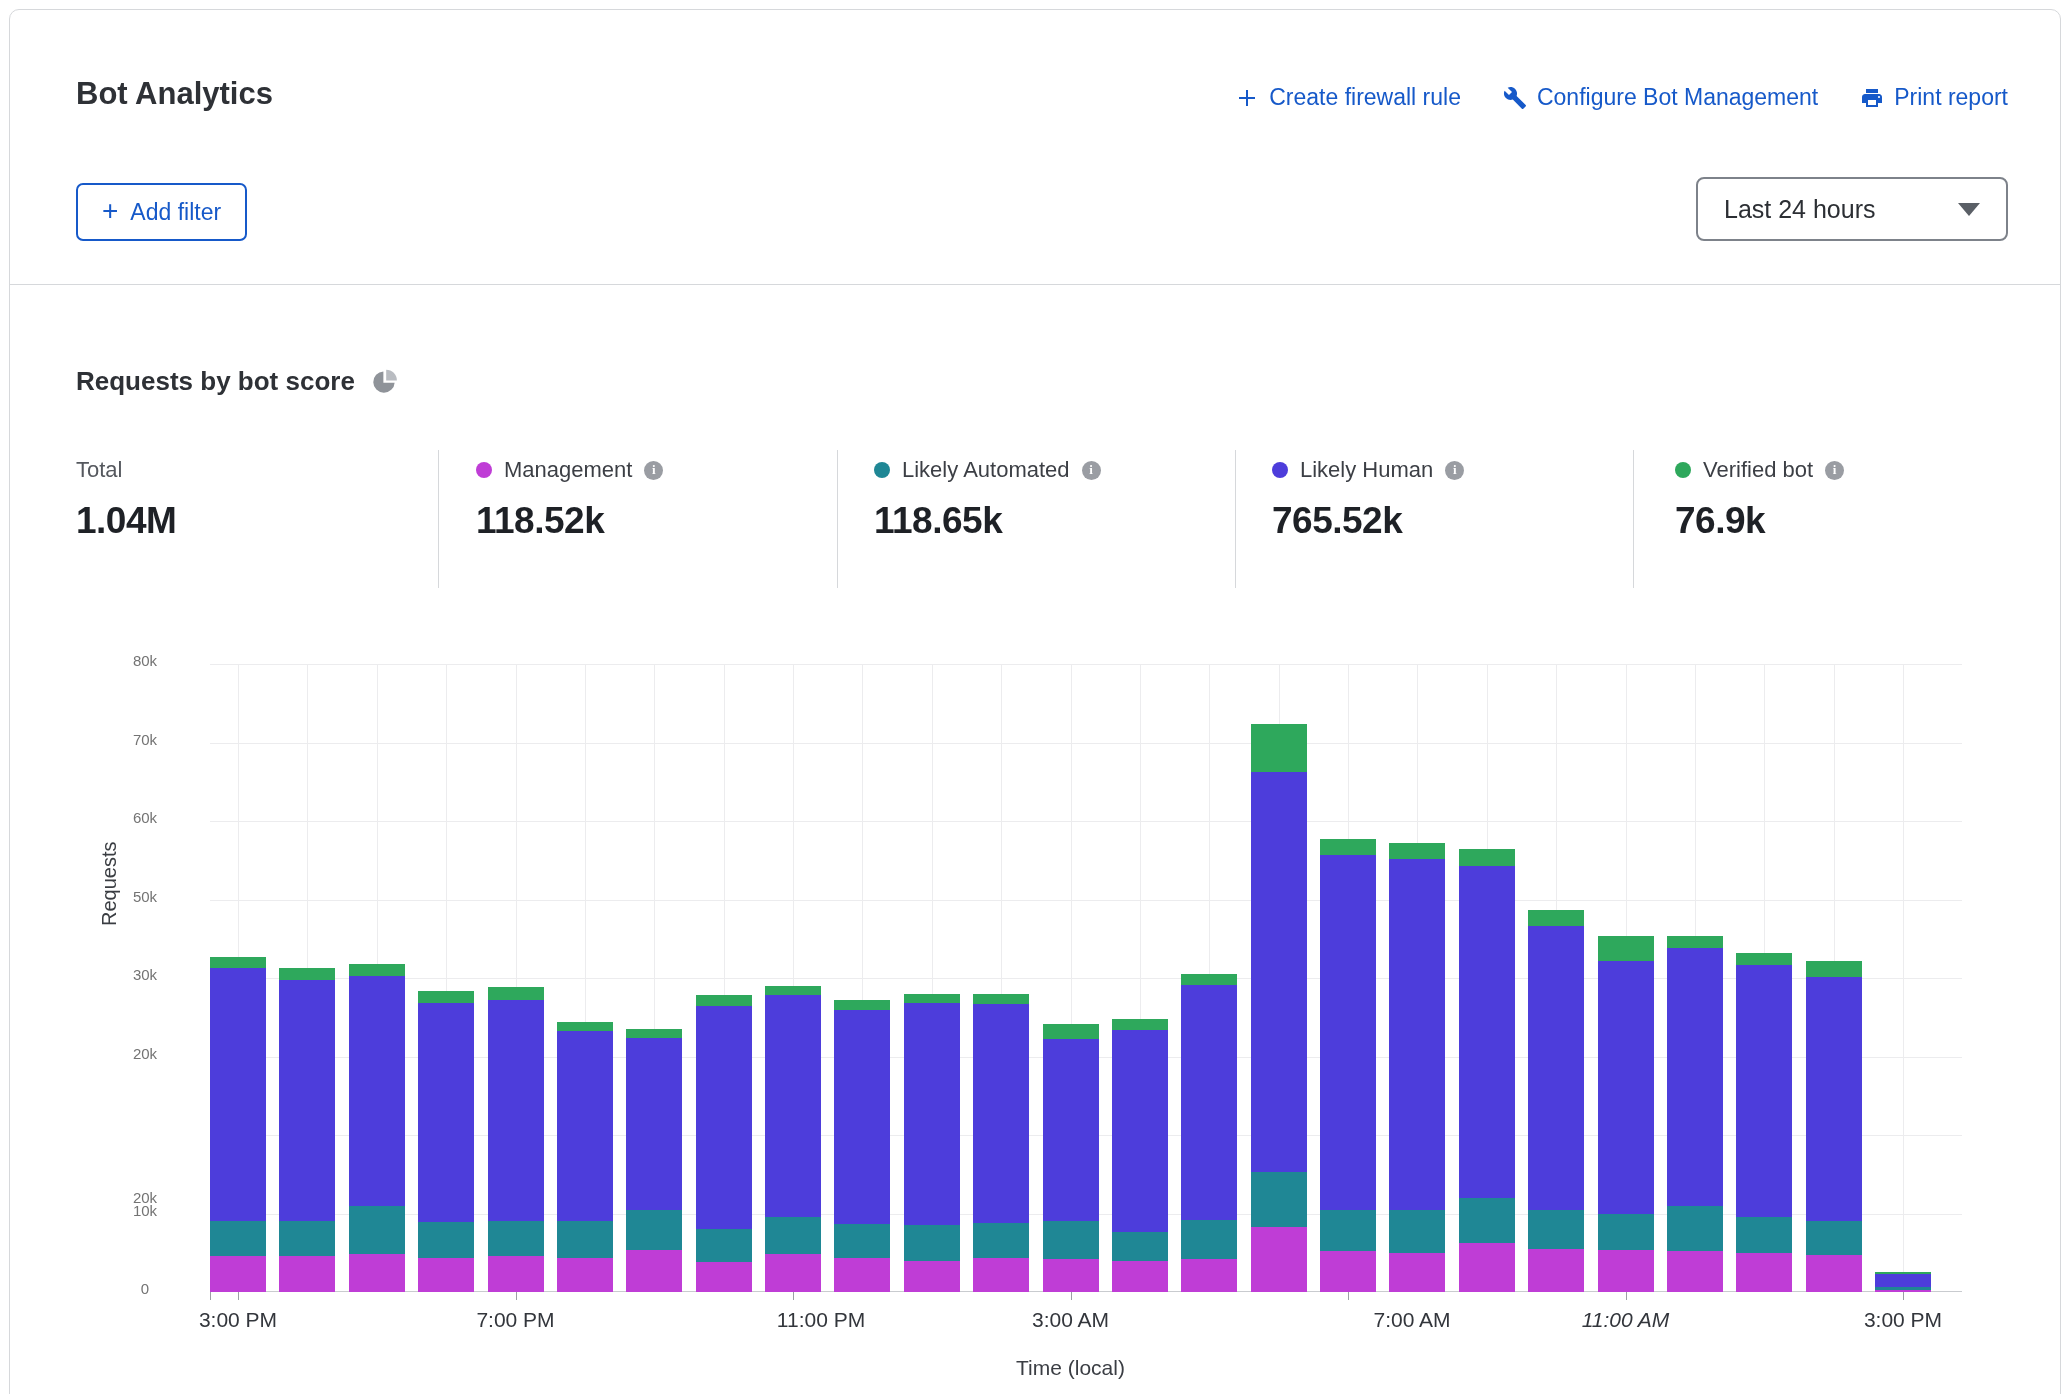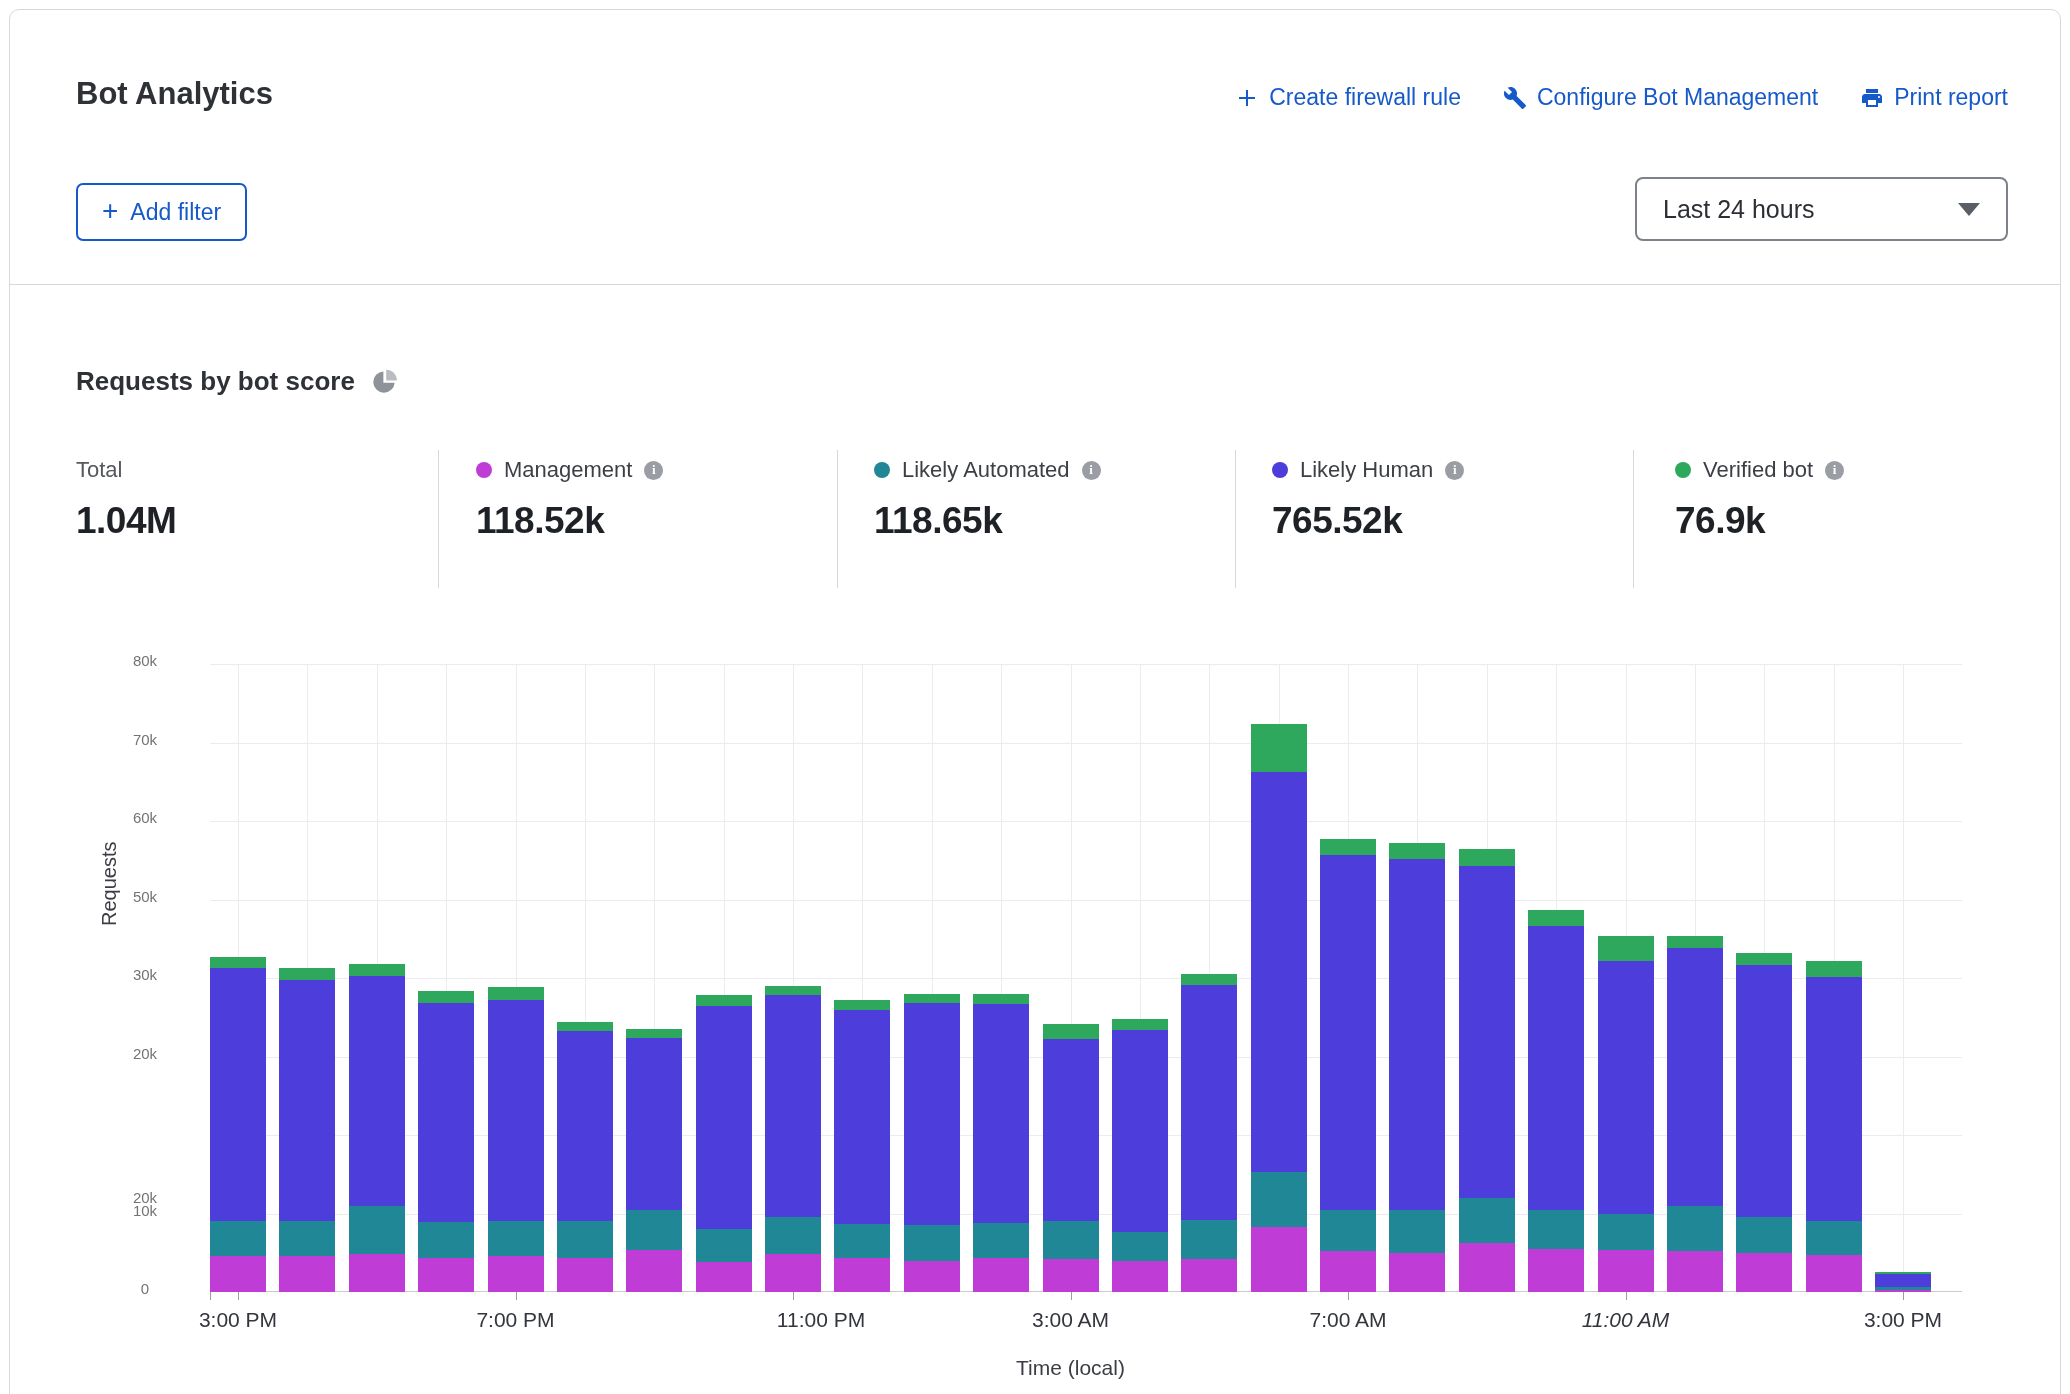--- a/index.html
+++ b/index.html
@@ -8,21 +8,21 @@
   .panel { position:absolute; left:9px; top:9px; width:2052px; height:1500px;
     border:1px solid #d6d8db; border-radius:10px; background:#fff; }
   .page-title { position:absolute; left:66px; top:66px; font-size:31px; font-weight:700; color:#2e3136; }
   .actions { position:absolute; top:74px; right:52px; display:flex; gap:42px; align-items:center; }
   .action-link { display:flex; align-items:center; gap:10px; color:#1659c9; font-size:23px; cursor:pointer; }
   .action-link svg { display:block; }
   .btn-add-filter { position:absolute; left:66px; top:173px; height:58px; padding:0 24px;
     border:2px solid #1659c9; border-radius:7px; background:#fff; color:#1659c9;
     font-size:23px; font-family:inherit; display:flex; align-items:center; gap:12px; cursor:pointer; }
   .btn-add-filter .plus { font-size:28px; font-weight:400; line-height:1; margin-top:-2px; }
-  .dropdown { position:absolute; top:167px; right:52px; width:373px; height:64px;
+  .dropdown { position:absolute; top:167px; right:52px; width:312px; height:64px;
     border:2px solid #7d828a; border-radius:8px; background:#fff; display:flex;
     align-items:center; padding:0 26px; font-size:25px; color:#2c2f34; cursor:pointer; }
   .caret { margin-left:auto; width:0; height:0; border-left:11px solid transparent;
     border-right:11px solid transparent; border-top:13px solid #5a5f66; }
   .header-divider { position:absolute; left:0; top:274px; width:100%; height:1px; background:#d6d8db; }
 
   .section-title { position:absolute; left:66px; top:356px; font-size:26px; font-weight:700;
     color:#2e3136; display:flex; align-items:center; gap:16px; }
 
   .stats { position:absolute; left:0; top:440px; width:100%; height:140px; }
@@ -342,21 +342,21 @@
       <div class="xtick" style="left: 0px;"></div>
       <div class="xtick" style="left: 28px;"></div>
       <div class="xtick-label" style="left: 28px;">3:00 PM</div>
       <div class="xtick" style="left: 305.5px;"></div>
       <div class="xtick-label" style="left: 305.5px;">7:00 PM</div>
       <div class="xtick" style="left: 583px;"></div>
       <div class="xtick-label" style="left: 611px;">11:00 PM</div>
       <div class="xtick" style="left: 860.5px;"></div>
       <div class="xtick-label" style="left: 860.5px;">3:00 AM</div>
       <div class="xtick" style="left: 1138px;"></div>
-      <div class="xtick-label" style="left: 1138px;">7:00 AM</div>
+      <div class="xtick-label" style="left: 1202px;">7:00 AM</div>
       <div class="xtick" style="left: 1415.5px;"></div>
       <div class="xtick-label" style="left: 1415.5px; font-style: italic;">11:00 AM</div>
       <div class="xtick" style="left: 1693px;"></div>
       <div class="xtick-label" style="left: 1693px;">3:00 PM</div>
       <div class="xlabel" style="left: 710.5px;">Time (local)</div>
     </div>
 
 <div class="ytick-label" style="top: 1270px;">0</div>
     <div class="ytick-label" style="top: 1191.5px;">10k</div>
     <div class="ytick-label" style="top: 1179px;">20k</div>

